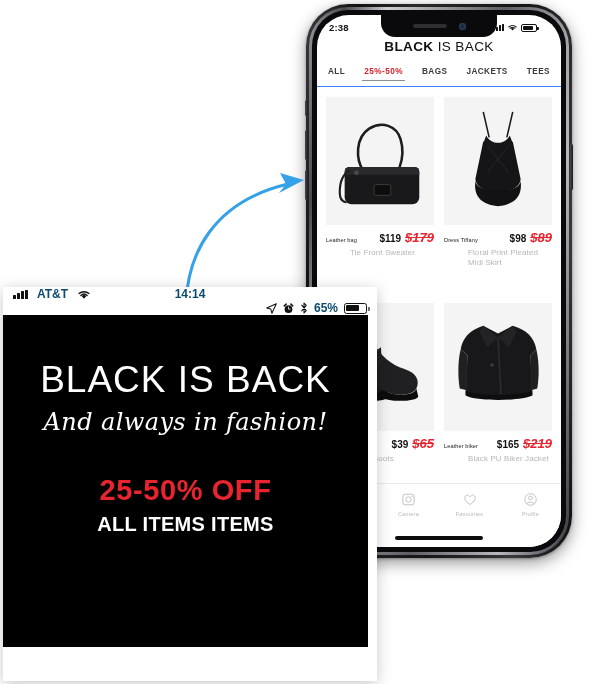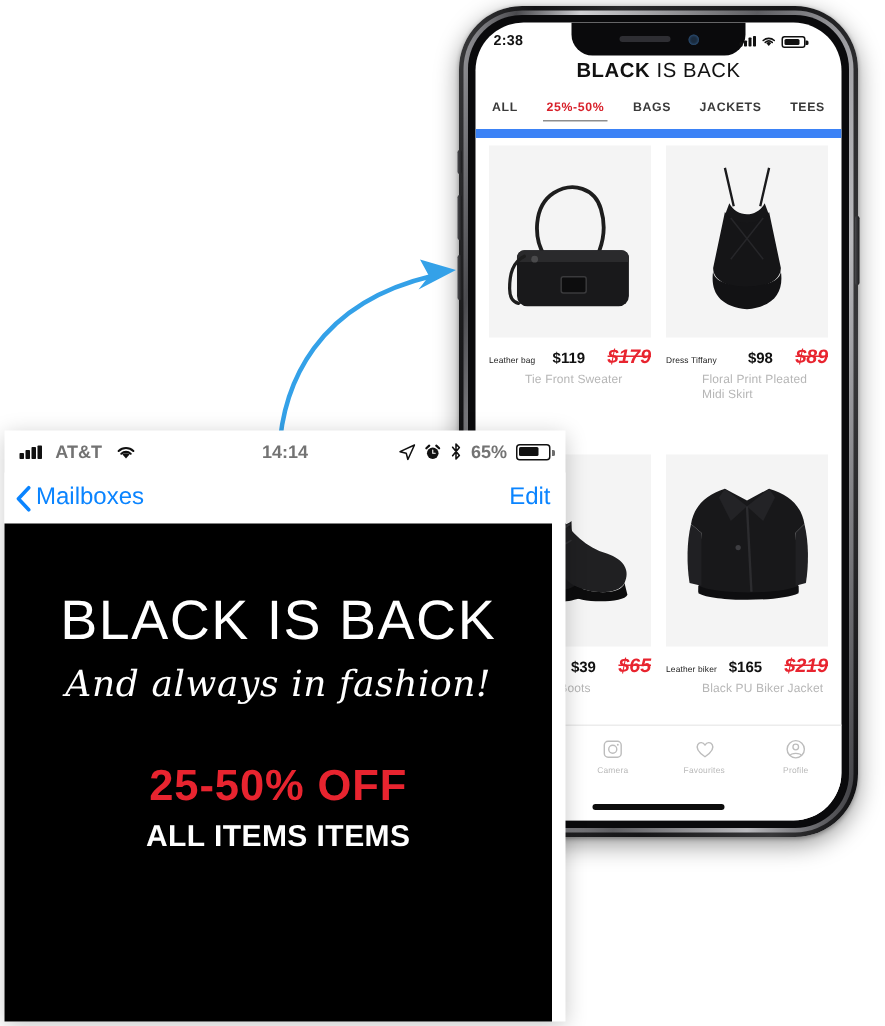--- a/index.html
+++ b/index.html
@@ -146,21 +146,21 @@
   .app-title b { font-weight: 700; }
 
   .tabs {
     position: absolute;
     top: 52px; left: 0; right: 0;
     display: flex;
     align-items: center;
     justify-content: space-between;
     padding: 0 11px 6px 11px;
     box-sizing: border-box;
-    border-bottom: 6px solid #3b82f6;
+    border-bottom: 1px solid #3b82f6;
   }
   .tab {
     font-size: 8.2px;
     letter-spacing: .45px;
     color: #3a3a3a;
     font-weight: 600;
     padding-bottom: 4px;
     position: relative;
     white-space: nowrap;
   }
@@ -192,21 +192,21 @@
     overflow: hidden;
   }
   .card-meta {
     display: flex;
     align-items: baseline;
     justify-content: space-between;
     margin-top: 5px;
     gap: 4px;
   }
   .brand { font-size: 5.6px; color: #1b1b1b; letter-spacing: .1px; white-space: nowrap; }
-  .prices { display: flex; align-items: baseline; gap: 15px; white-space: nowrap; }
+  .prices { display: flex; align-items: baseline; gap: 4px; white-space: nowrap; }
   .price-now { font-size: 10px; font-weight: 700; color: #111; }
   .price-old { font-size: 13px; font-weight: 700; color: #e8242f; text-decoration: line-through; font-style: italic; }
   .card-name {
     font-size: 8px;
     color: #b6b6b6;
     line-height: 1.22;
     margin-top: 3px;
     letter-spacing: .1px;
     margin-left: 24px;
   }
@@ -247,27 +247,28 @@
   #email-panel {
     position: absolute;
     left: 3px; top: 287px;
     width: 374px; height: 394px;
     background: #ffffff;
     box-shadow: 0 3px 14px rgba(0,0,0,.22);
   }
   .em-status {
     height: 28px;
     display: flex;
-    align-items: center;
+    align-items: flex-start;
     padding: 0 10px;
     box-sizing: border-box;
     font-size: 12px;
     font-weight: 700;
-    color: #737373;
+    color: #0c4a6e;
     position: relative;
+    flex-direction: column;
   }
   .em-status-left { display: flex; align-items: center; gap: 9px; }
   .em-sig { display: flex; align-items: flex-end; gap: 1.5px; height: 9px; }
   .em-sig i { display: block; width: 2.6px; background: #111; border-radius: .5px; }
   .em-sig i:nth-child(1) { height: 4px; }
   .em-sig i:nth-child(2) { height: 6px; }
   .em-sig i:nth-child(3) { height: 8px; }
   .em-sig i:nth-child(4) { height: 9px; }
   .em-carrier { font-size: 12px; font-weight: 700; }
   .em-time {
@@ -585,29 +586,20 @@
       <svg width="8" height="12" viewBox="0 0 10 16">
         <path d="M2 4.2 L8 11.6 L5 14.6 V1.4 L8 4.4 L2 11.8" stroke="#111" stroke-width="1.4" fill="none" stroke-linejoin="round" stroke-linecap="round"></path>
       </svg>
       <span style="font-size:12px;font-weight:700;">65%</span>
       <span class="em-batt">
           <span></span>
         </span>
     </div>
   </div>
 
-  <div class="em-navbar">
-    <div class="em-back">
-      <svg width="11" height="19" viewBox="0 0 12 20">
-        <path d="M10 2 L2.5 10 L10 18" stroke="#0a84ff" stroke-width="2.6" fill="none" stroke-linecap="round" stroke-linejoin="round"></path>
-      </svg>
-      <span>Mailboxes</span>
-    </div>
-    <div class="em-edit">Edit</div>
-  </div>
 
   <div class="promo">
     <div class="promo-h1">BLACK IS BACK</div>
     <div class="promo-script">And always in fashion!</div>
     <div class="promo-off">25-50% OFF</div>
     <div class="promo-sub">ALL ITEMS ITEMS</div>
   </div>
 
 </div>
 

